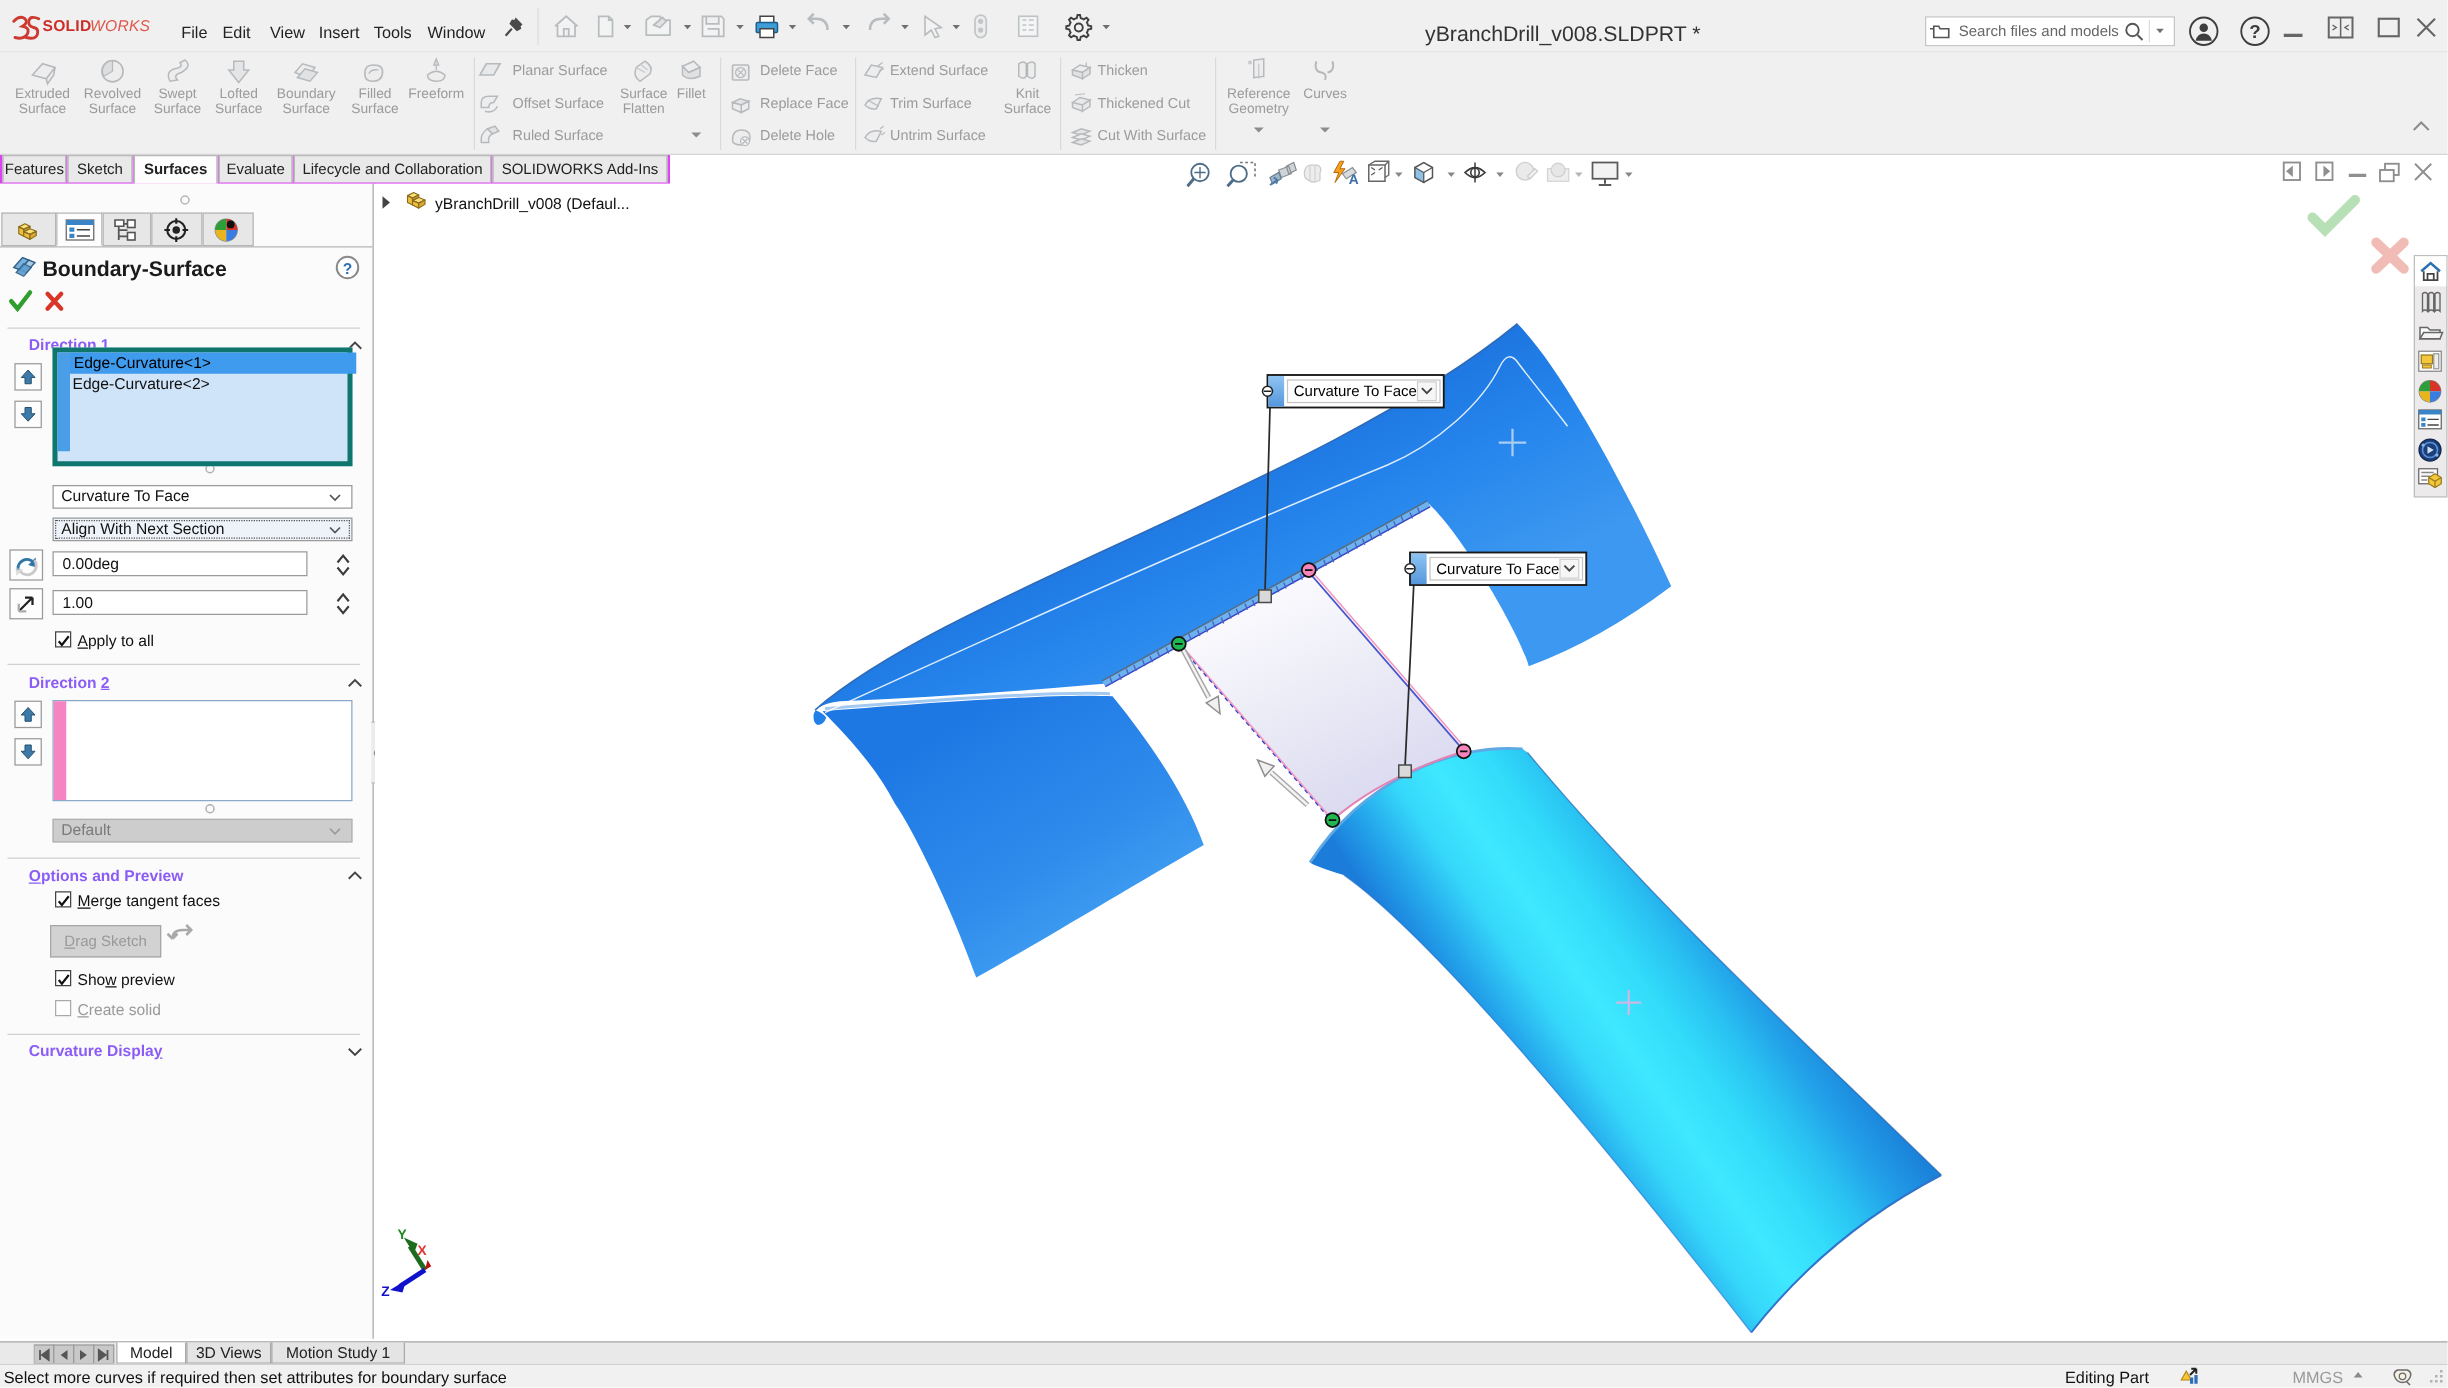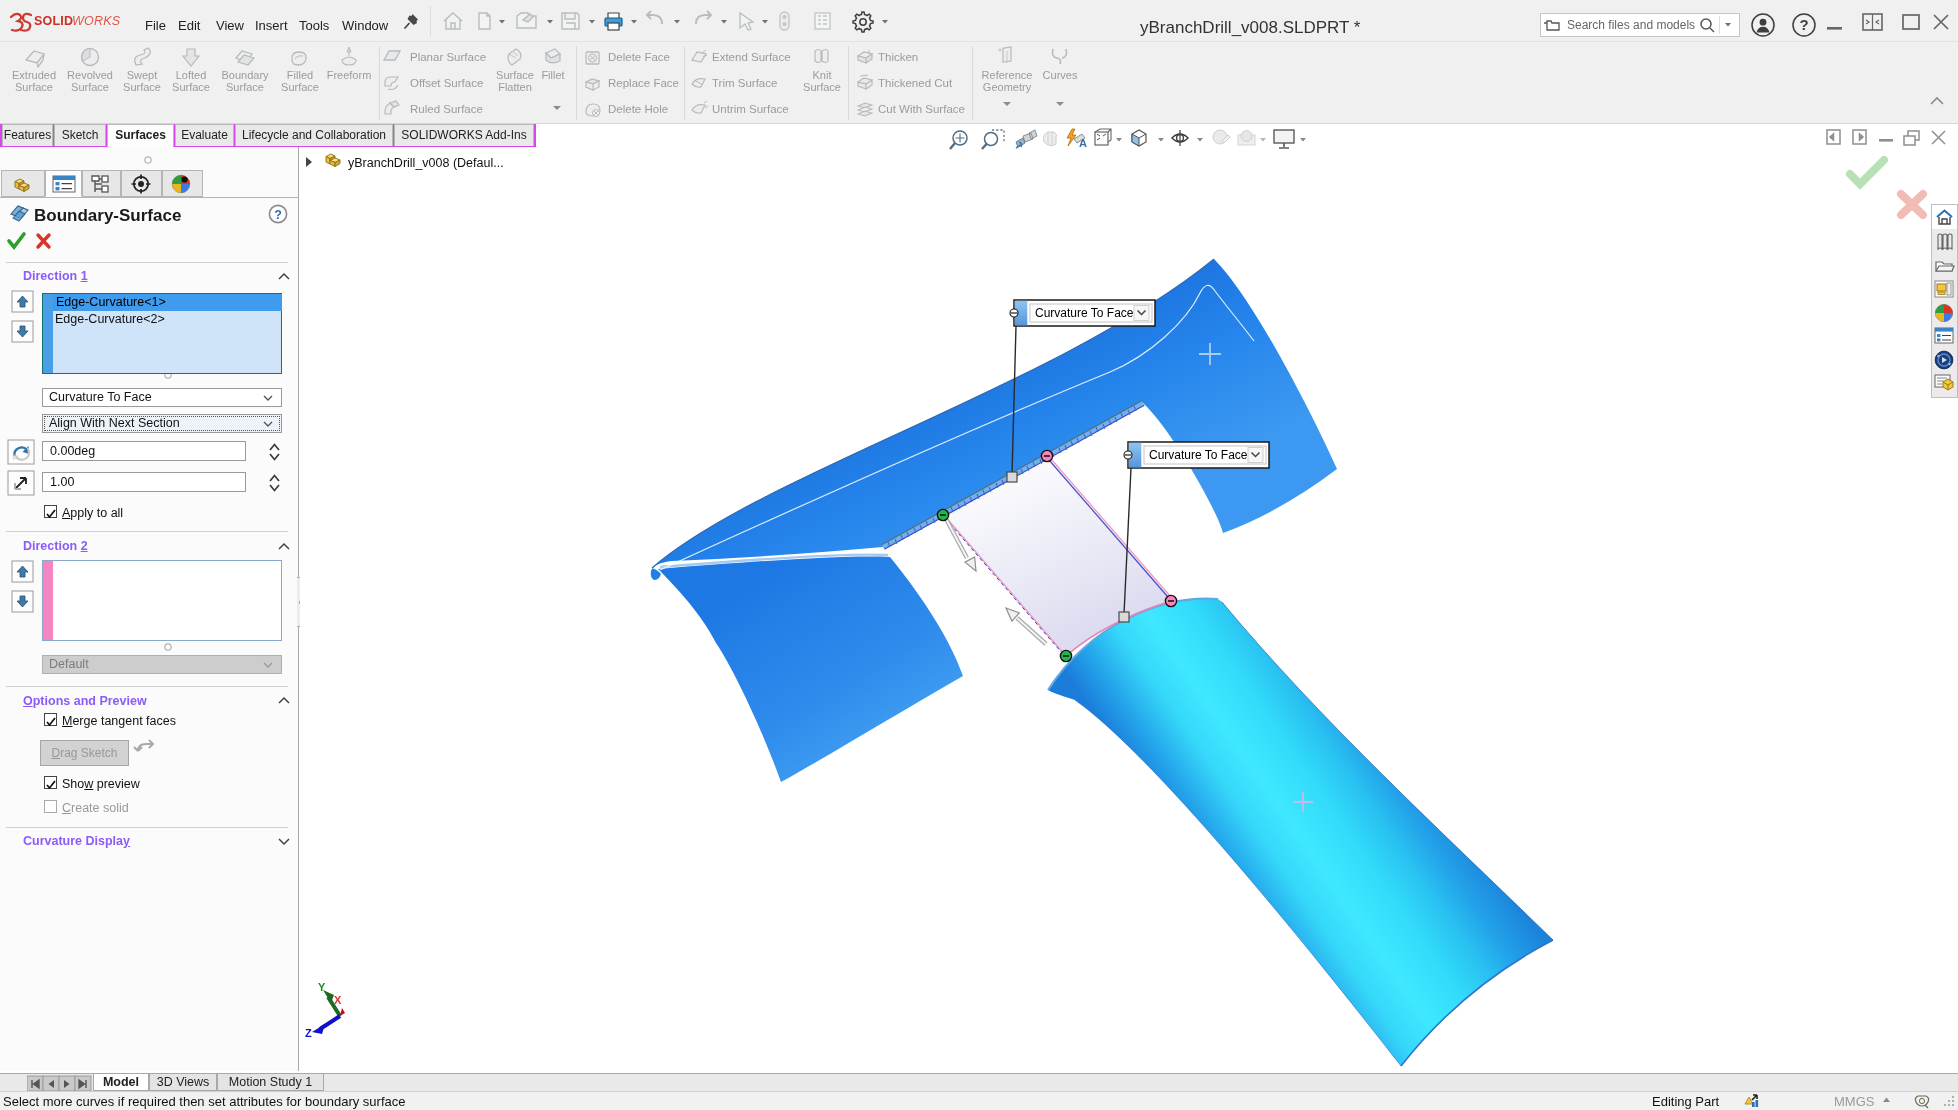--- a/index.html
+++ b/index.html
@@ -390,21 +390,21 @@
         </g>
 
       <path d="M138 604 Q138 597 146 597 L152 597 M149 593 L153 597 L149 601 M138 604 L134 600 M138 604 L142 600" fill="none" stroke="#a9a9a9" stroke-width="2"></path>
     </svg>
 
     <div style="position:absolute;left:0;top:50px;width:298px;height:1px;background:#b5b5b5"></div>
     <div style="position:absolute;left:34px;top:59px;font-size:17px;font-weight:bold;color:#1a1a1a">Boundary-Surface</div>
     <div class="sep" style="top:115px"></div>
     <div class="sechdr" style="top:122px">Direction <span style="text-decoration:underline">1</span></div>
 
-    <div style="position:absolute;left:42px;top:146px;width:240px;height:81px;background:#cfe4f8;border:1px solid #0f766e">
+    <div style="position:absolute;left:42px;top:131px;width:240px;height:95px;background:#cfe4f8;border:4px solid #0f766e">
       <div style="position:absolute;left:0;top:0;width:10px;height:79px;background:#4a9ee8"></div>
       <div style="position:absolute;left:10px;top:0;width:229px;height:17px;background:#3f9bee;font-size:12.5px;color:#000;line-height:17px;padding-left:3px">Edge-Curvature&lt;1&gt;</div>
       <div style="position:absolute;left:10px;top:17px;width:229px;height:17px;font-size:12.5px;color:#111;line-height:17px;padding-left:2px">Edge-Curvature&lt;2&gt;</div>
     </div>
     <div class="ddown" style="top:241px">Curvature To Face<svg width="10" height="6" style="position:absolute;right:8px;top:6px">
           <path d="M1 1 L5 5 L9 1" fill="none" stroke="#555" stroke-width="1.4"></path>
         </svg></div>
     <div class="ddown" style="top:267px;background:#eef3fa;outline:1px dotted #555;outline-offset:-3px">Align With Next Section<svg width="10" height="6" style="position:absolute;right:8px;top:6px">
           <path d="M1 1 L5 5 L9 1" fill="none" stroke="#555" stroke-width="1.4"></path>
         </svg></div>
@@ -711,21 +711,21 @@
         <rect x="32" y="1" width="16" height="15" fill="#c9c9c9" stroke="#9a9a9a"></rect>
         <rect x="48" y="1" width="16" height="15" fill="#c9c9c9" stroke="#9a9a9a"></rect>
       </g>
       <g fill="#555">
         <path d="M5 5 L5 13 M12 5 L6.5 9 L12 13 Z" stroke="#555" stroke-width="1.4"></path>
         <path d="M27 5 L21.5 9 L27 13 Z"></path>
         <path d="M37 5 L42.5 9 L37 13 Z"></path>
         <path d="M59 5 L59 13 M52 5 L57.5 9 L52 13 Z" stroke="#555" stroke-width="1.4"></path>
       </g>
     </svg>
-    <div class="btab" style="left:93px;width:56px;background:#fff;font-weight:bold;border-top:none">Model</div>
+    <div class="btab" style="left:93px;width:56px;background:#fff;font-weight:normal;border-top:none">Model</div>
     <div class="btab" style="left:149px;width:68px">3D Views</div>
     <div class="btab" style="left:217px;width:107px">Motion Study 1</div>
   </div>
   <div id="statusbar">
     <span style="position:absolute;left:3px;top:2px;font-size:13px">Select more curves if required then set attributes for boundary surface</span>
     <span style="position:absolute;left:1652px;top:2px;font-size:13px">Editing Part</span>
     <span style="position:absolute;left:1834px;top:2px;color:#9a9a9a;font-size:13px">MMGS</span>
     <svg width="240" height="18" style="position:absolute;left:1718px;top:0">
       <g transform="translate(26,2)">
           <path d="M1 10 L5 3 L9 10 Z" fill="#f5c63a" stroke="#b8860b" stroke-width="0.9"></path>

